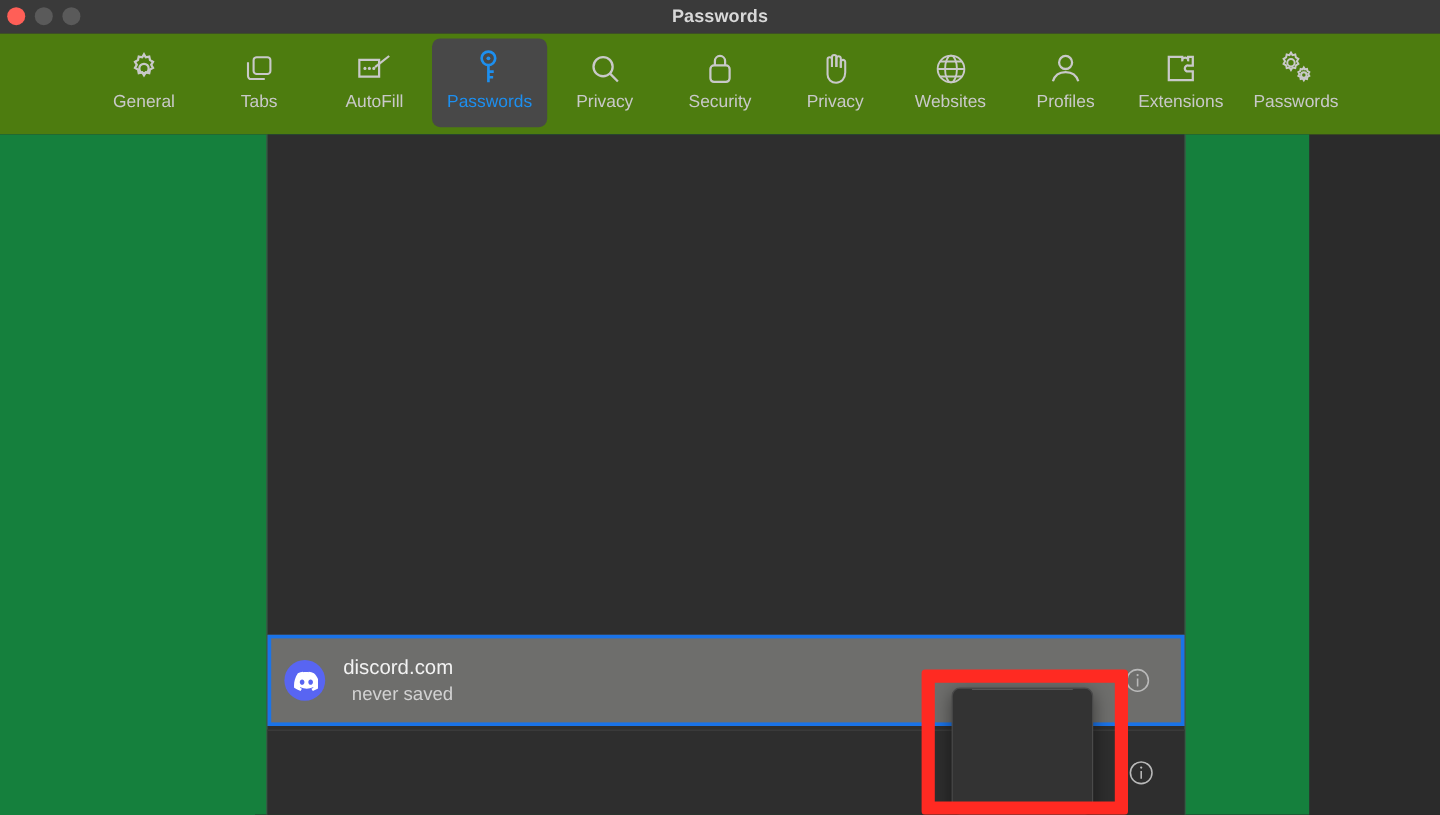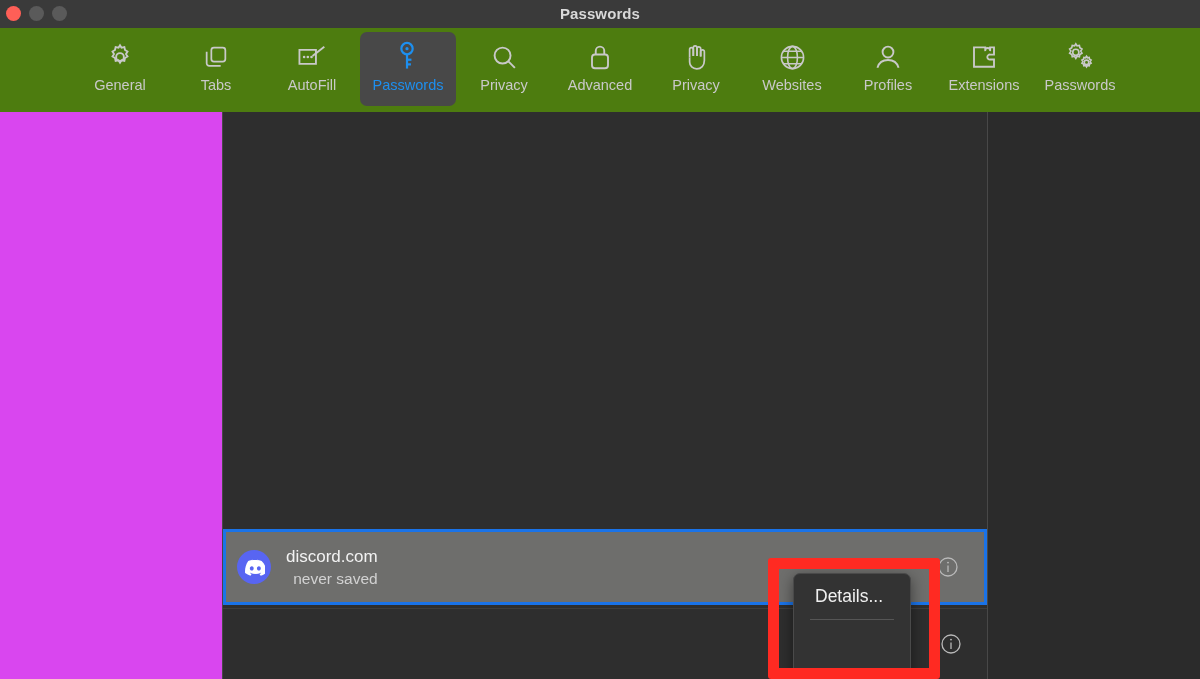--- a/index.html
+++ b/index.html
@@ -52,22 +52,22 @@
   .tbitem .lbl{
     font-size:14.5px; color:#c9c9c9; line-height:16px;
   }
   .tbitem.active{ background:#484848; }
   .tbitem.active .ico{ color:#1d8fef; }
   .tbitem.active .lbl{ color:#1d8fef; }
   .tbitem svg{ display:block; }
 
   
   .content{
-    position:absolute; left:0; top:112px; width:988px; height:567px;
-    background:#d946ef;
+    position:absolute; left:0; top:112px; width:1091px; height:567px;
+    background:#15803d;
   }
   .divider-left{
     position:absolute; left:222px; top:0; width:1px; height:567px; background:#484848;
   }
   .divider-right{
     position:absolute; left:987px; top:0; width:1px; height:567px; background:#484848;
   }
   .list-panel{
     position:absolute; left:223px; top:0; width:764px; height:567px;
     background:#2e2e2e;
@@ -204,21 +204,21 @@
       <span class="lbl">Privacy</span>
     </div>
 
     <div class="tbitem">
       <span class="ico">
         <svg width="26" height="30" viewBox="0 0 20 24" fill="none" stroke="currentColor" stroke-width="1.5">
           <rect x="3.6" y="10" width="12.8" height="11" rx="2.4"></rect>
           <path d="M6.6 10V7.1a3.4 3.4 0 0 1 6.8 0V10"></path>
         </svg>
       </span>
-      <span class="lbl">Advanced</span>
+      <span class="lbl">Security</span>
     </div>
 
     <div class="tbitem">
       <span class="ico">
         <svg width="27" height="30" viewBox="0 0 22 24" fill="none" stroke="currentColor" stroke-width="1.4">
           <path d="M5.4 12.4V5.9a1.5 1.5 0 0 1 3 0v5.2"></path>
           <path d="M8.4 11.1V4.4a1.5 1.5 0 0 1 3 0v6.7"></path>
           <path d="M11.4 11.1V5.2a1.5 1.5 0 0 1 3 0v6.3"></path>
           <path d="M14.4 11.5V7.7a1.5 1.5 0 0 1 3 0v7.1c0 4.1-2.6 6.9-6.2 6.9-3.2 0-5.8-2.3-5.8-5.6v-3.7"></path>
         </svg>
@@ -302,19 +302,18 @@
             <circle cx="11" cy="6.6" r="0.95" fill="currentColor" stroke="none"></circle>
             <path d="M11 9.4v6.6"></path>
           </svg>
         </span>
       </div>
 
     </div>
   </div>
 
   <div class="ctx-menu">
-    <div class="ctx-item">Details...</div>
     <div class="ctx-sep"></div>
   </div>
 
   <div class="annot"></div>
 
 </div>
 
 </body></html>

